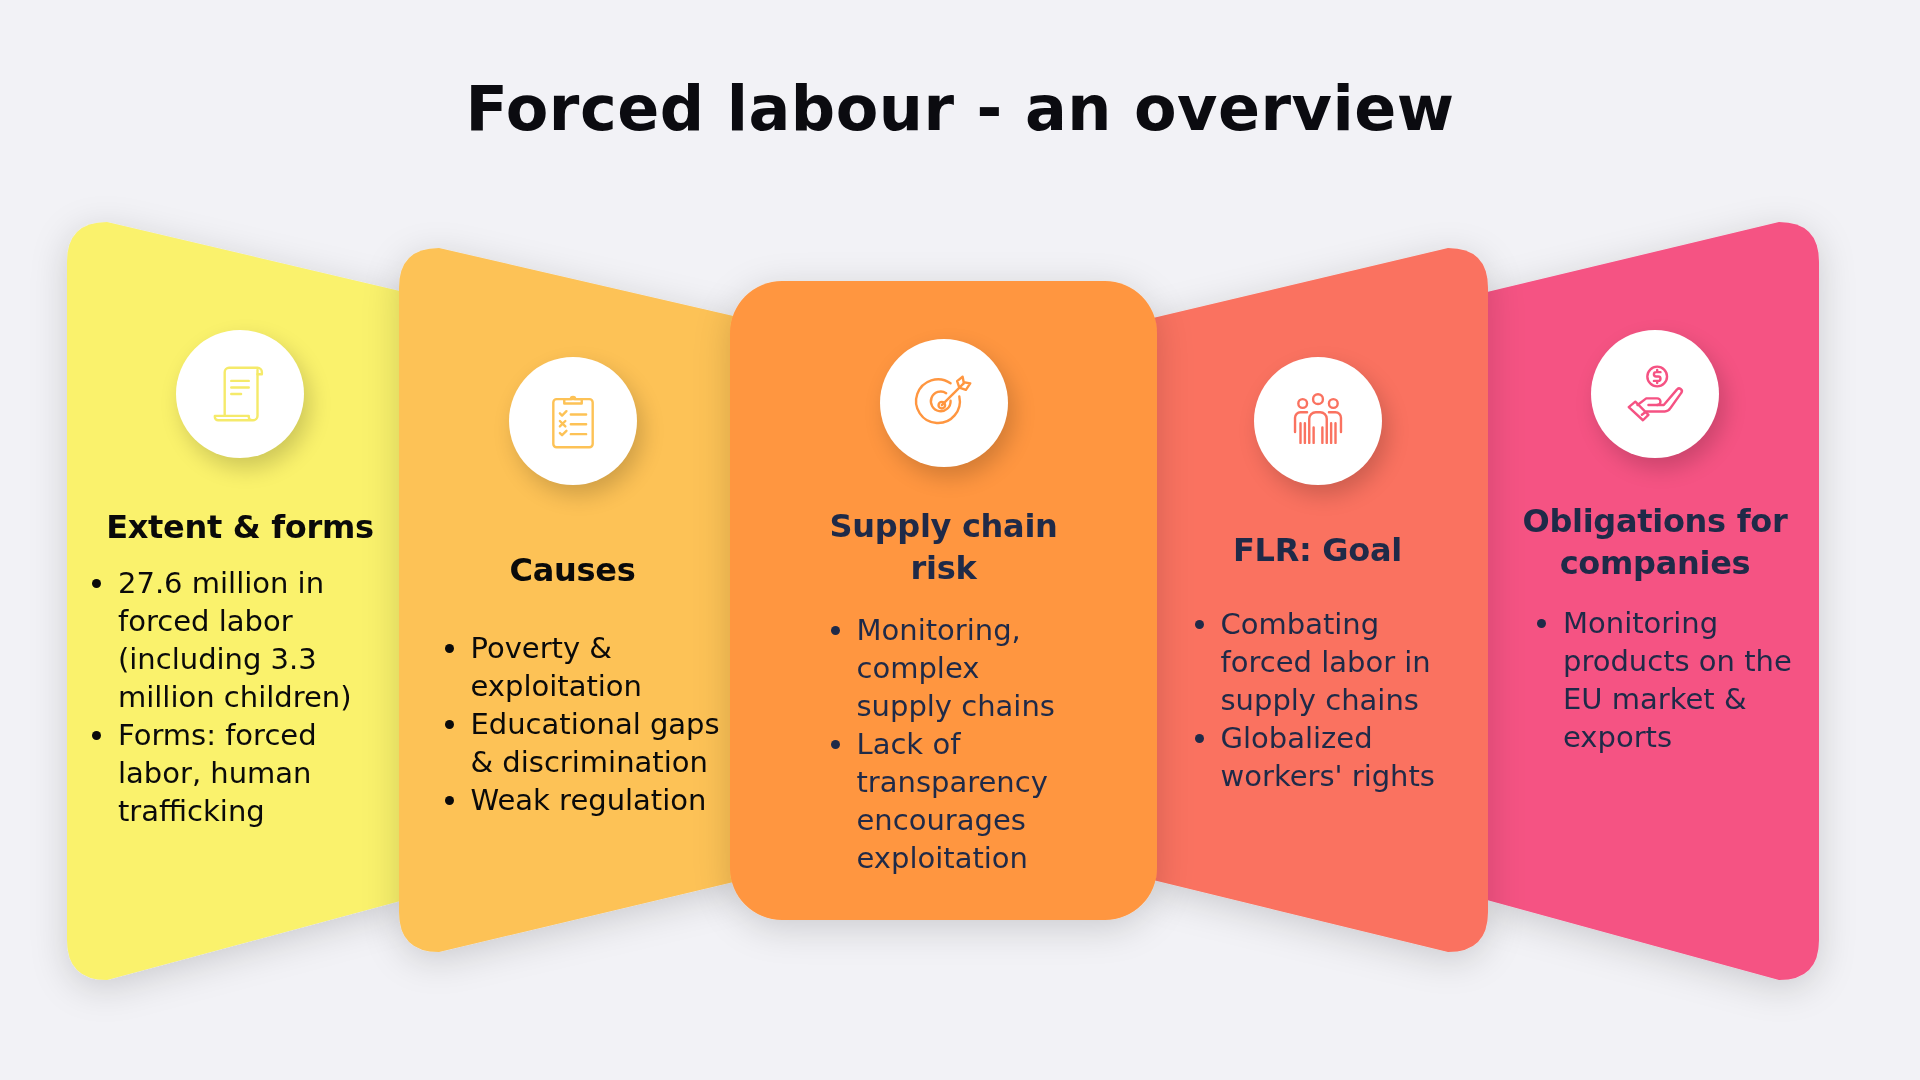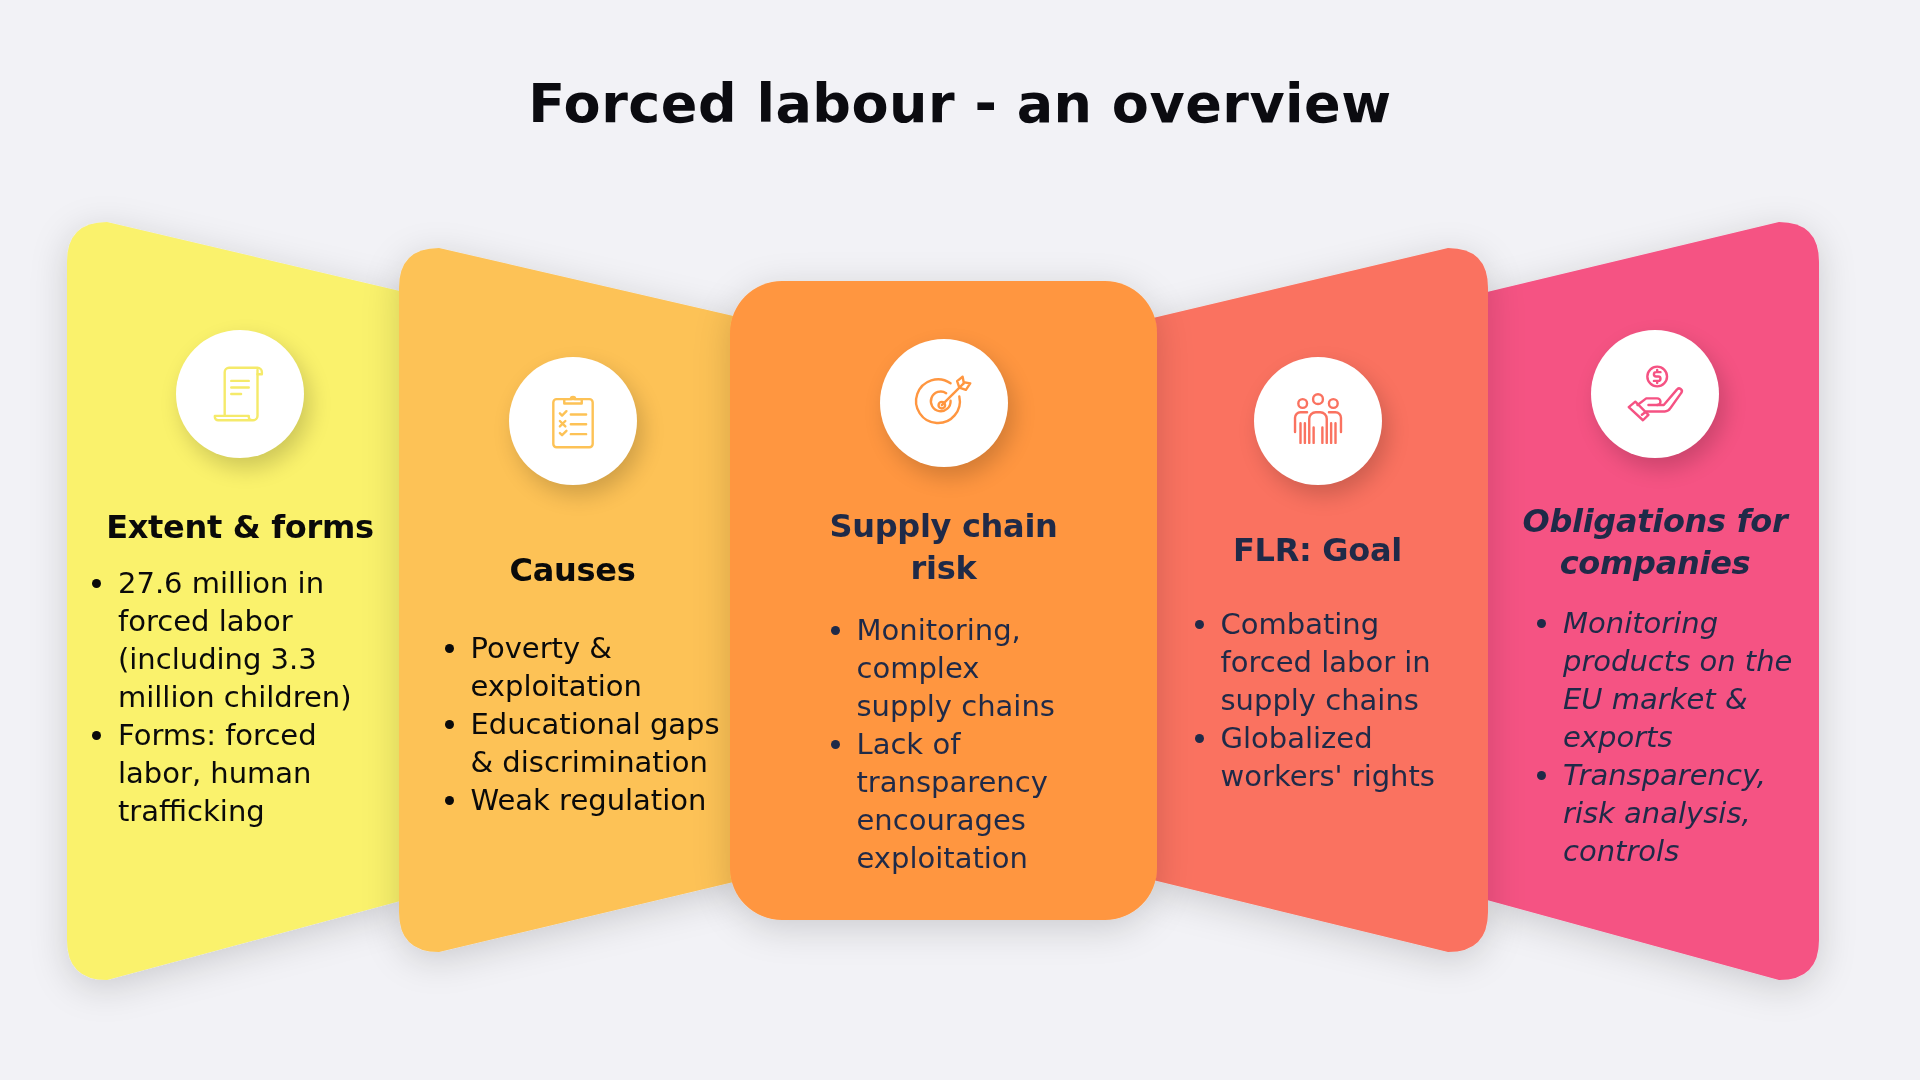--- a/index.html
+++ b/index.html
@@ -4,21 +4,21 @@
   <style>
     * { box-sizing: border-box; margin: 0; padding: 0; }
     html, body { width: 1920px; height: 1080px; overflow: hidden; }
     body {
       background: #f2f2f6;
       font-family: "Liberation Sans", "DejaVu Sans", sans-serif;
       position: relative;
     }
     .title {
       position: absolute; left: 0; right: 0; top: 72px;
-      text-align: center; font-size: 54px; font-weight: 700;
+      text-align: center; font-size: 62px; font-weight: 700;
       color: #0b0b10; letter-spacing: 0.5px;
       font-family: "DejaVu Sans", sans-serif;
     }
     .stage { position: absolute; left: 0; top: 0; width: 1920px; height: 1080px; }
     svg.shapes { position: absolute; left: 0; top: 0; }
     .card-content {
       position: absolute; display: flex; flex-direction: column; align-items: center;
     }
     .icon-circle {
       width: 128px; height: 128px; border-radius: 50%; background: #ffffff;
@@ -126,29 +126,28 @@
         <path d="M42 24 h6 a5 5 0 0 1 5 5 V42 M48 34 V52 M44 34 V52"></path>
       </svg>
     </div>
     <div class="card-title" style="margin-top:44px;">FLR: Goal</div>
     <ul class="bullets" style="margin-top:34px; width:270px; margin-left:20px;">
       <li>Combating forced labor in supply chains</li>
       <li>Globalized workers' rights</li>
     </ul>
   </div>
 
-  <div class="card-content navy" style="left:1495px; top:330px; width:320px;font-style:italic;">
+  <div class="card-content navy" style="left:1495px; top:330px; width:320px;">
     <div class="icon-circle">
       <svg viewBox="0 0 64 64" fill="none" stroke="#f55283" stroke-width="2.2" stroke-linecap="round" stroke-linejoin="round">
         <circle cx="34" cy="16" r="9"></circle>
         <path d="M37 12 h-4 a2 2 0 0 0 0 4 h2 a2 2 0 0 1 0 4 h-4 M34 10 v2 M34 20 v2"></path>
         <path d="M16 42 l8-6 h10 a3 3 0 0 1 0 6 h-8"></path>
         <path d="M34 42 h6 l12-14 a2.5 2.5 0 0 1 4 3 l-10 14 a6 6 0 0 1 -5 3 H24 l-4 3"></path>
         <path d="M8 44 l6-5 l12 12 l-5 5 Z"></path>
       </svg>
     </div>
     <div class="card-title" style="margin-top:42px; width:270px;">Obligations for companies</div>
     <ul class="bullets" style="margin-top:20px; width:270px; margin-left:30px;">
       <li>Monitoring products on the EU market &amp; exports</li>
-      <li>Transparency, risk analysis, controls</li>
     </ul>
   </div>
 </div>
 
 </body></html>

